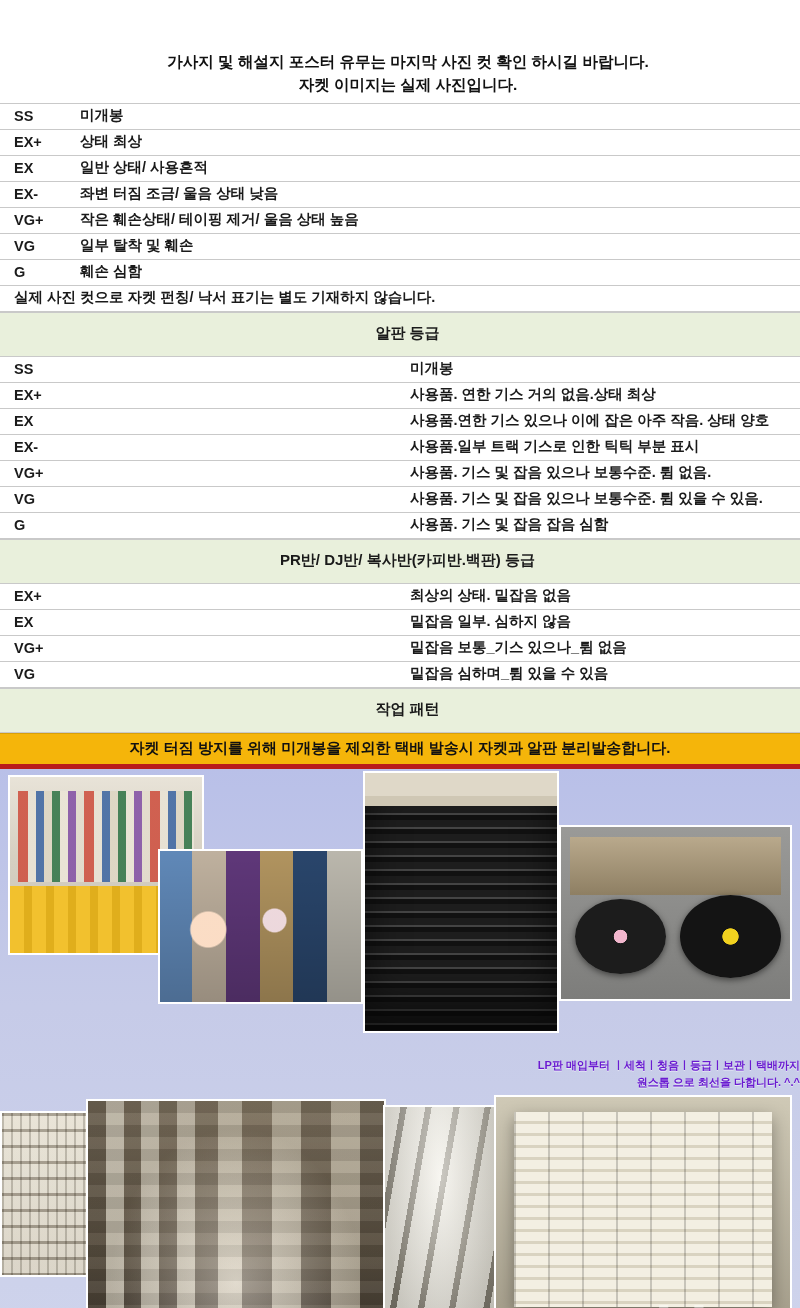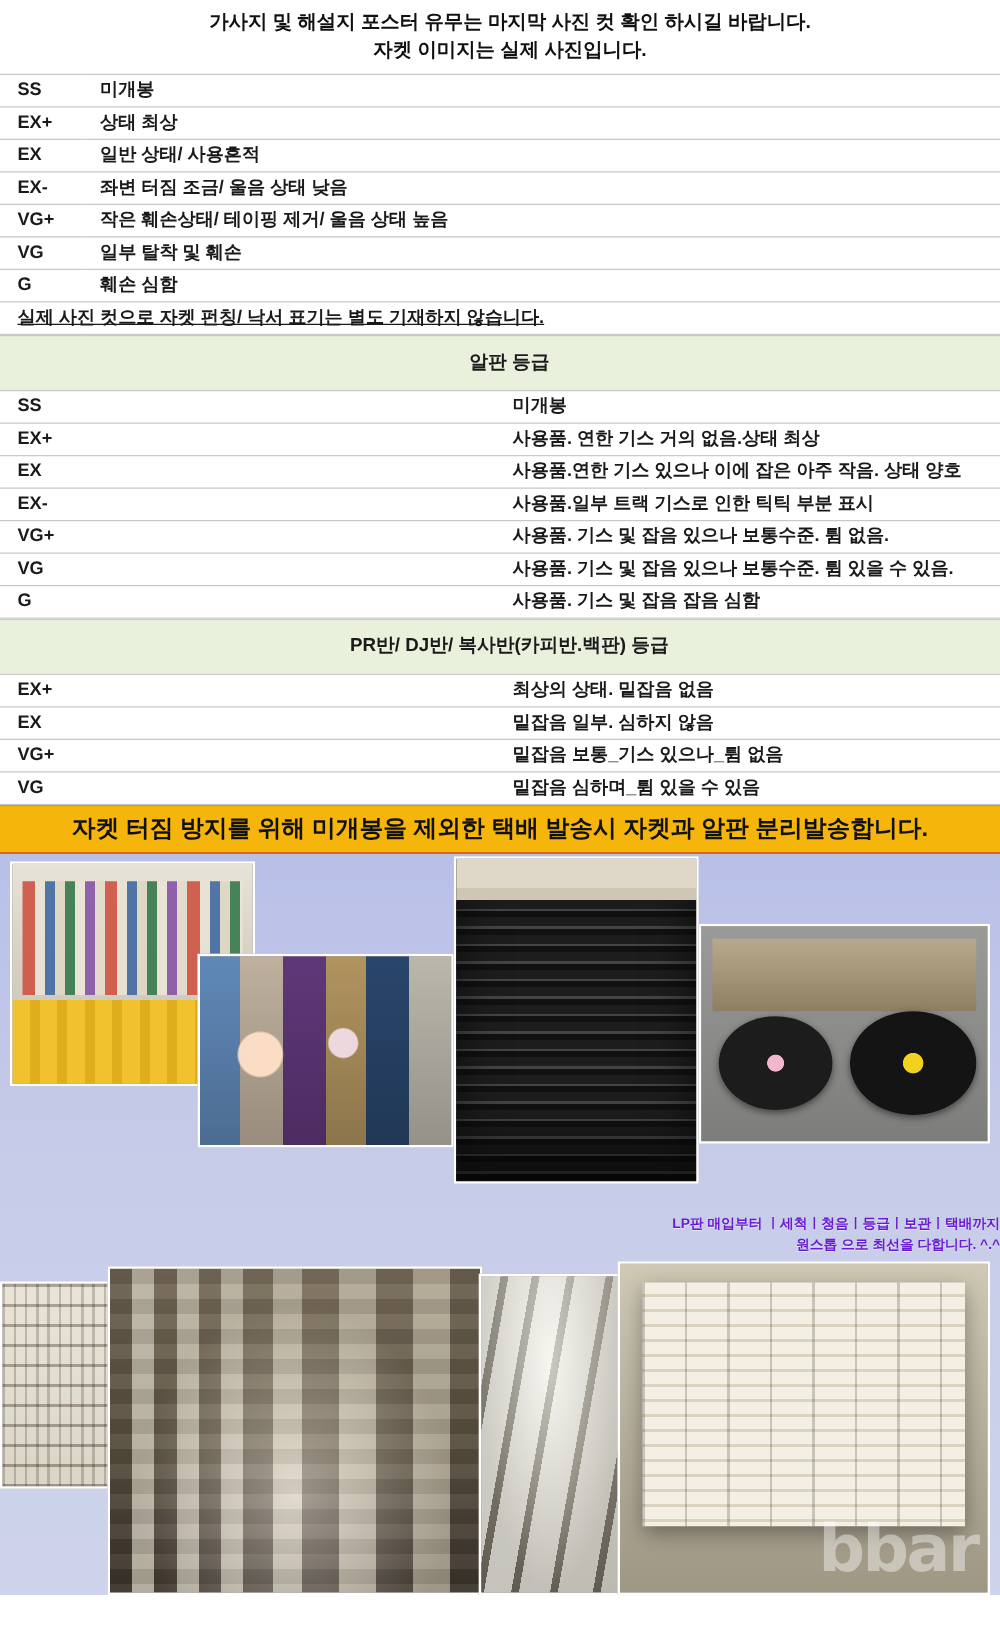--- a/index.html
+++ b/index.html
@@ -16,20 +16,21 @@
 
   
   .notice {
     background: #ffffff;
     text-align: center;
     padding: 6px 0 6px 16px;
     font-size: 15.5px;
     font-weight: bold;
     line-height: 1.5;
     color: #111;
+    margin-top: 44px;
   }
   .notice div { white-space: nowrap; }
 
   
   .grade-table {
     width: 100%;
     border-collapse: collapse;
     table-layout: fixed;
   }
   .grade-table tr { height: 26px; }
@@ -43,42 +44,41 @@
     background: #ffffff;
   }
   .grade-table td.code { width: 70px; padding-left: 14px; }
   .grade-table td.desc { padding-left: 10px; }
 
   .fullrow td {
     font-size: 14.5px;
     font-weight: bold;
     padding-left: 14px;
     background: #ffffff;
-    text-decoration: underline;
   }
 
   .section-title td {
     background: #e9f0dc;
     text-align: center;
     font-weight: bold;
     font-size: 15px;
     height: 44px;
     border-top: 1px solid #c9c9c9;
     border-bottom: 1px solid #c9c9c9;
   }
 
   .banner {
     background: #f5b50a;
     text-align: center;
     font-weight: bold;
-    font-size: 19px;
+    font-size: 15px;
     padding: 5px 0 6px 0;
     color: #111;
     border-top: 1px solid #d8a008;
-    border-bottom: 1px solid #b91c1c;
+    border-bottom: 5px solid #b91c1c;
     white-space: nowrap;
   }
 
   
   .collage {
     position: relative;
     width: 800px;
     height: 593px;
     background: linear-gradient(180deg, #b9c0e8 0%, #c6cbe8 40%, #cfd4ec 100%);
     overflow: hidden;
@@ -401,20 +401,23 @@
     </tr>
     <tr>
       <td class="code">VG</td>
       <td class="desc">밑잡음 심하며_튐 있을 수 있음</td>
     </tr>
   </tbody>
     </table>
 
   <table class="grade-table">
     <tbody>
+        <tr class="section-title">
+      <td colspan="2">작업 패턴</td>
+    </tr>
   </tbody>
     </table>
 
   <div class="banner">자켓 터짐 방지를 위해 미개봉을 제외한 택배 발송시 자켓과 알판 분리발송합니다.</div>
 
   <div class="collage">
 
     <div class="photo" style="left:8px; top:6px; width:196px; height:180px;">
       <div class="crates"></div>
     </div>

